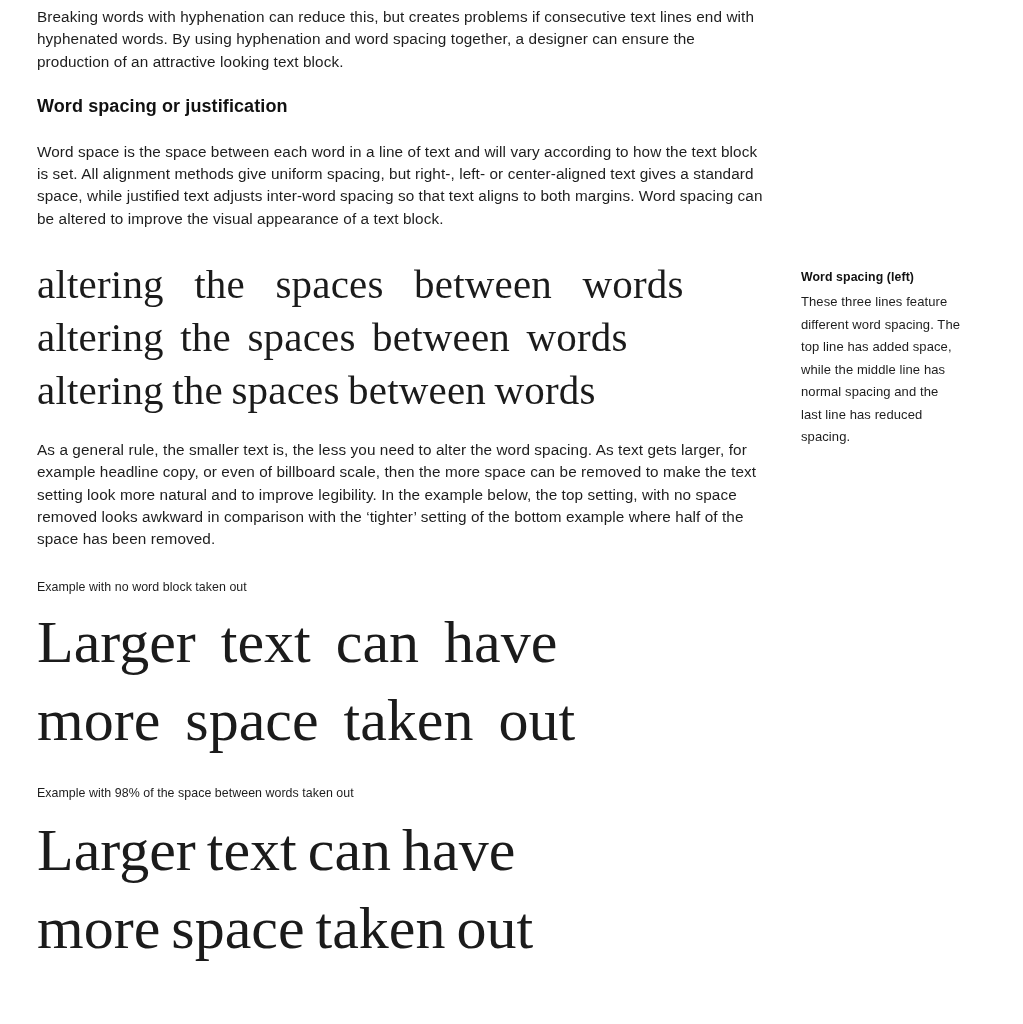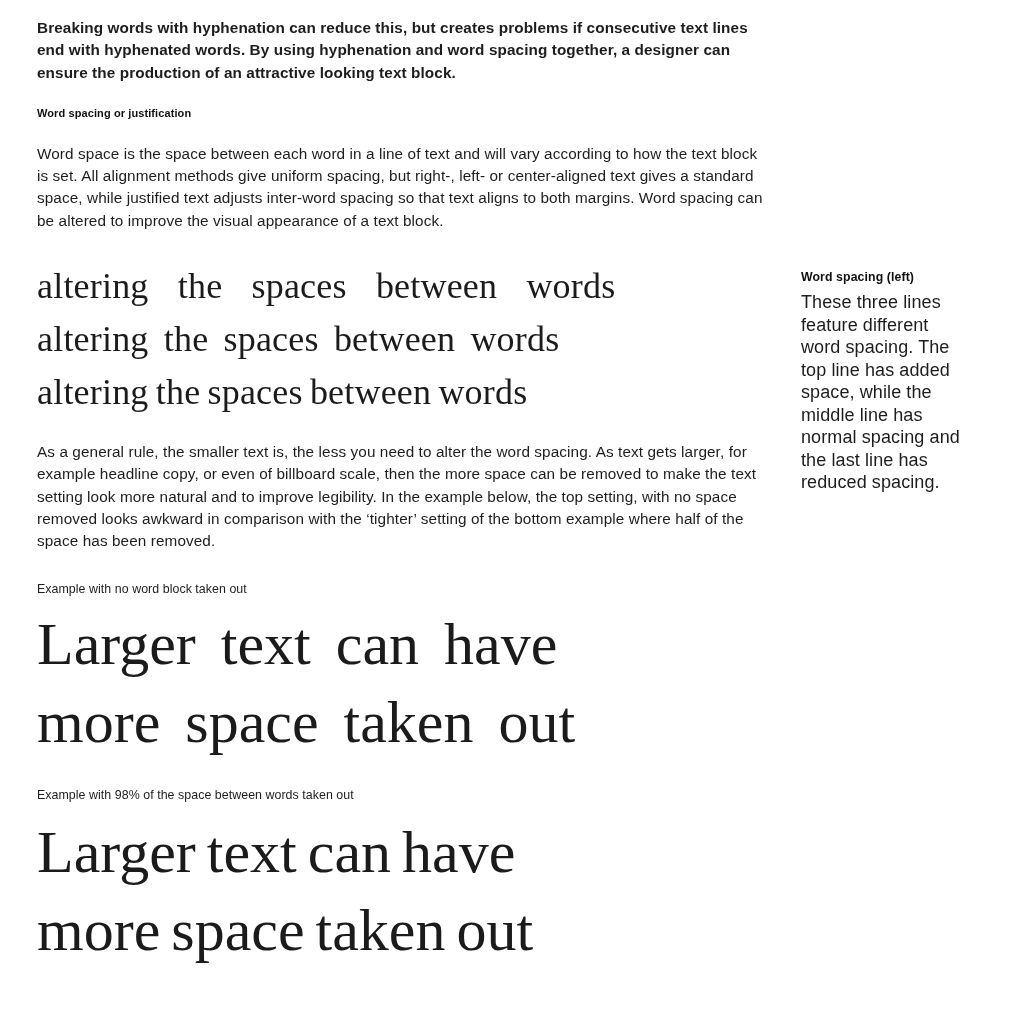--- a/index.html
+++ b/index.html
@@ -33,45 +33,44 @@
 
   p.body-text {
     font-size: 15.3px;
     line-height: 22.3px;
     color: #1d1d1d;
     margin: 0;
     letter-spacing: 0.1px;
   }
 
   .intro-para {
-    padding-top: 17px;
-    font-weight: bold;
+    padding-top: 6px;
   }
 
   h3.subhead {
-    font-size: 11px;
+    font-size: 18px;
     font-weight: bold;
     color: #111111;
     margin: 0;
     letter-spacing: 0.1px;
   }
 
   .gap-before-subhead { height: 23px; }
   .gap-after-subhead  { height: 24px; }
   .gap-before-samples { height: 28px; }
   .gap-after-samples  { height: 22px; }
   .gap-before-caption1 { height: 28px; }
   .gap-after-caption1  { height: 8px; }
   .gap-before-caption2 { height: 26px; }
   .gap-after-caption2  { height: 10px; }
 
   
   .specimen-small {
     font-family: "Liberation Serif", serif;
-    font-size: 36px;
+    font-size: 41px;
     line-height: 53px;
     color: #1b1b1b;
     white-space: pre;
   }
   .spec-wide   { letter-spacing: 0.2px; word-spacing: 20px; }
   .spec-normal { letter-spacing: 0.2px; word-spacing: 6px; }
   .spec-tight  { letter-spacing: 0.2px; word-spacing: -2px; }
 
   .specimen-large {
     font-family: Liberation Serif, serif;
@@ -99,21 +98,21 @@
     width: 160px;
   }
   .sidebar-title {
     font-size: 12.3px;
     font-weight: bold;
     color: #111111;
     margin: 0 0 7px 0;
     letter-spacing: 0.1px;
   }
   .sidebar-body {
-    font-size: 18px;
+    font-size: 13px;
     line-height: 22.5px;
     color: #1d1d1d;
     margin: 0;
     letter-spacing: 0.1px;
   }
 </style>
 </head>
 <body>
 
 <div class="page">

